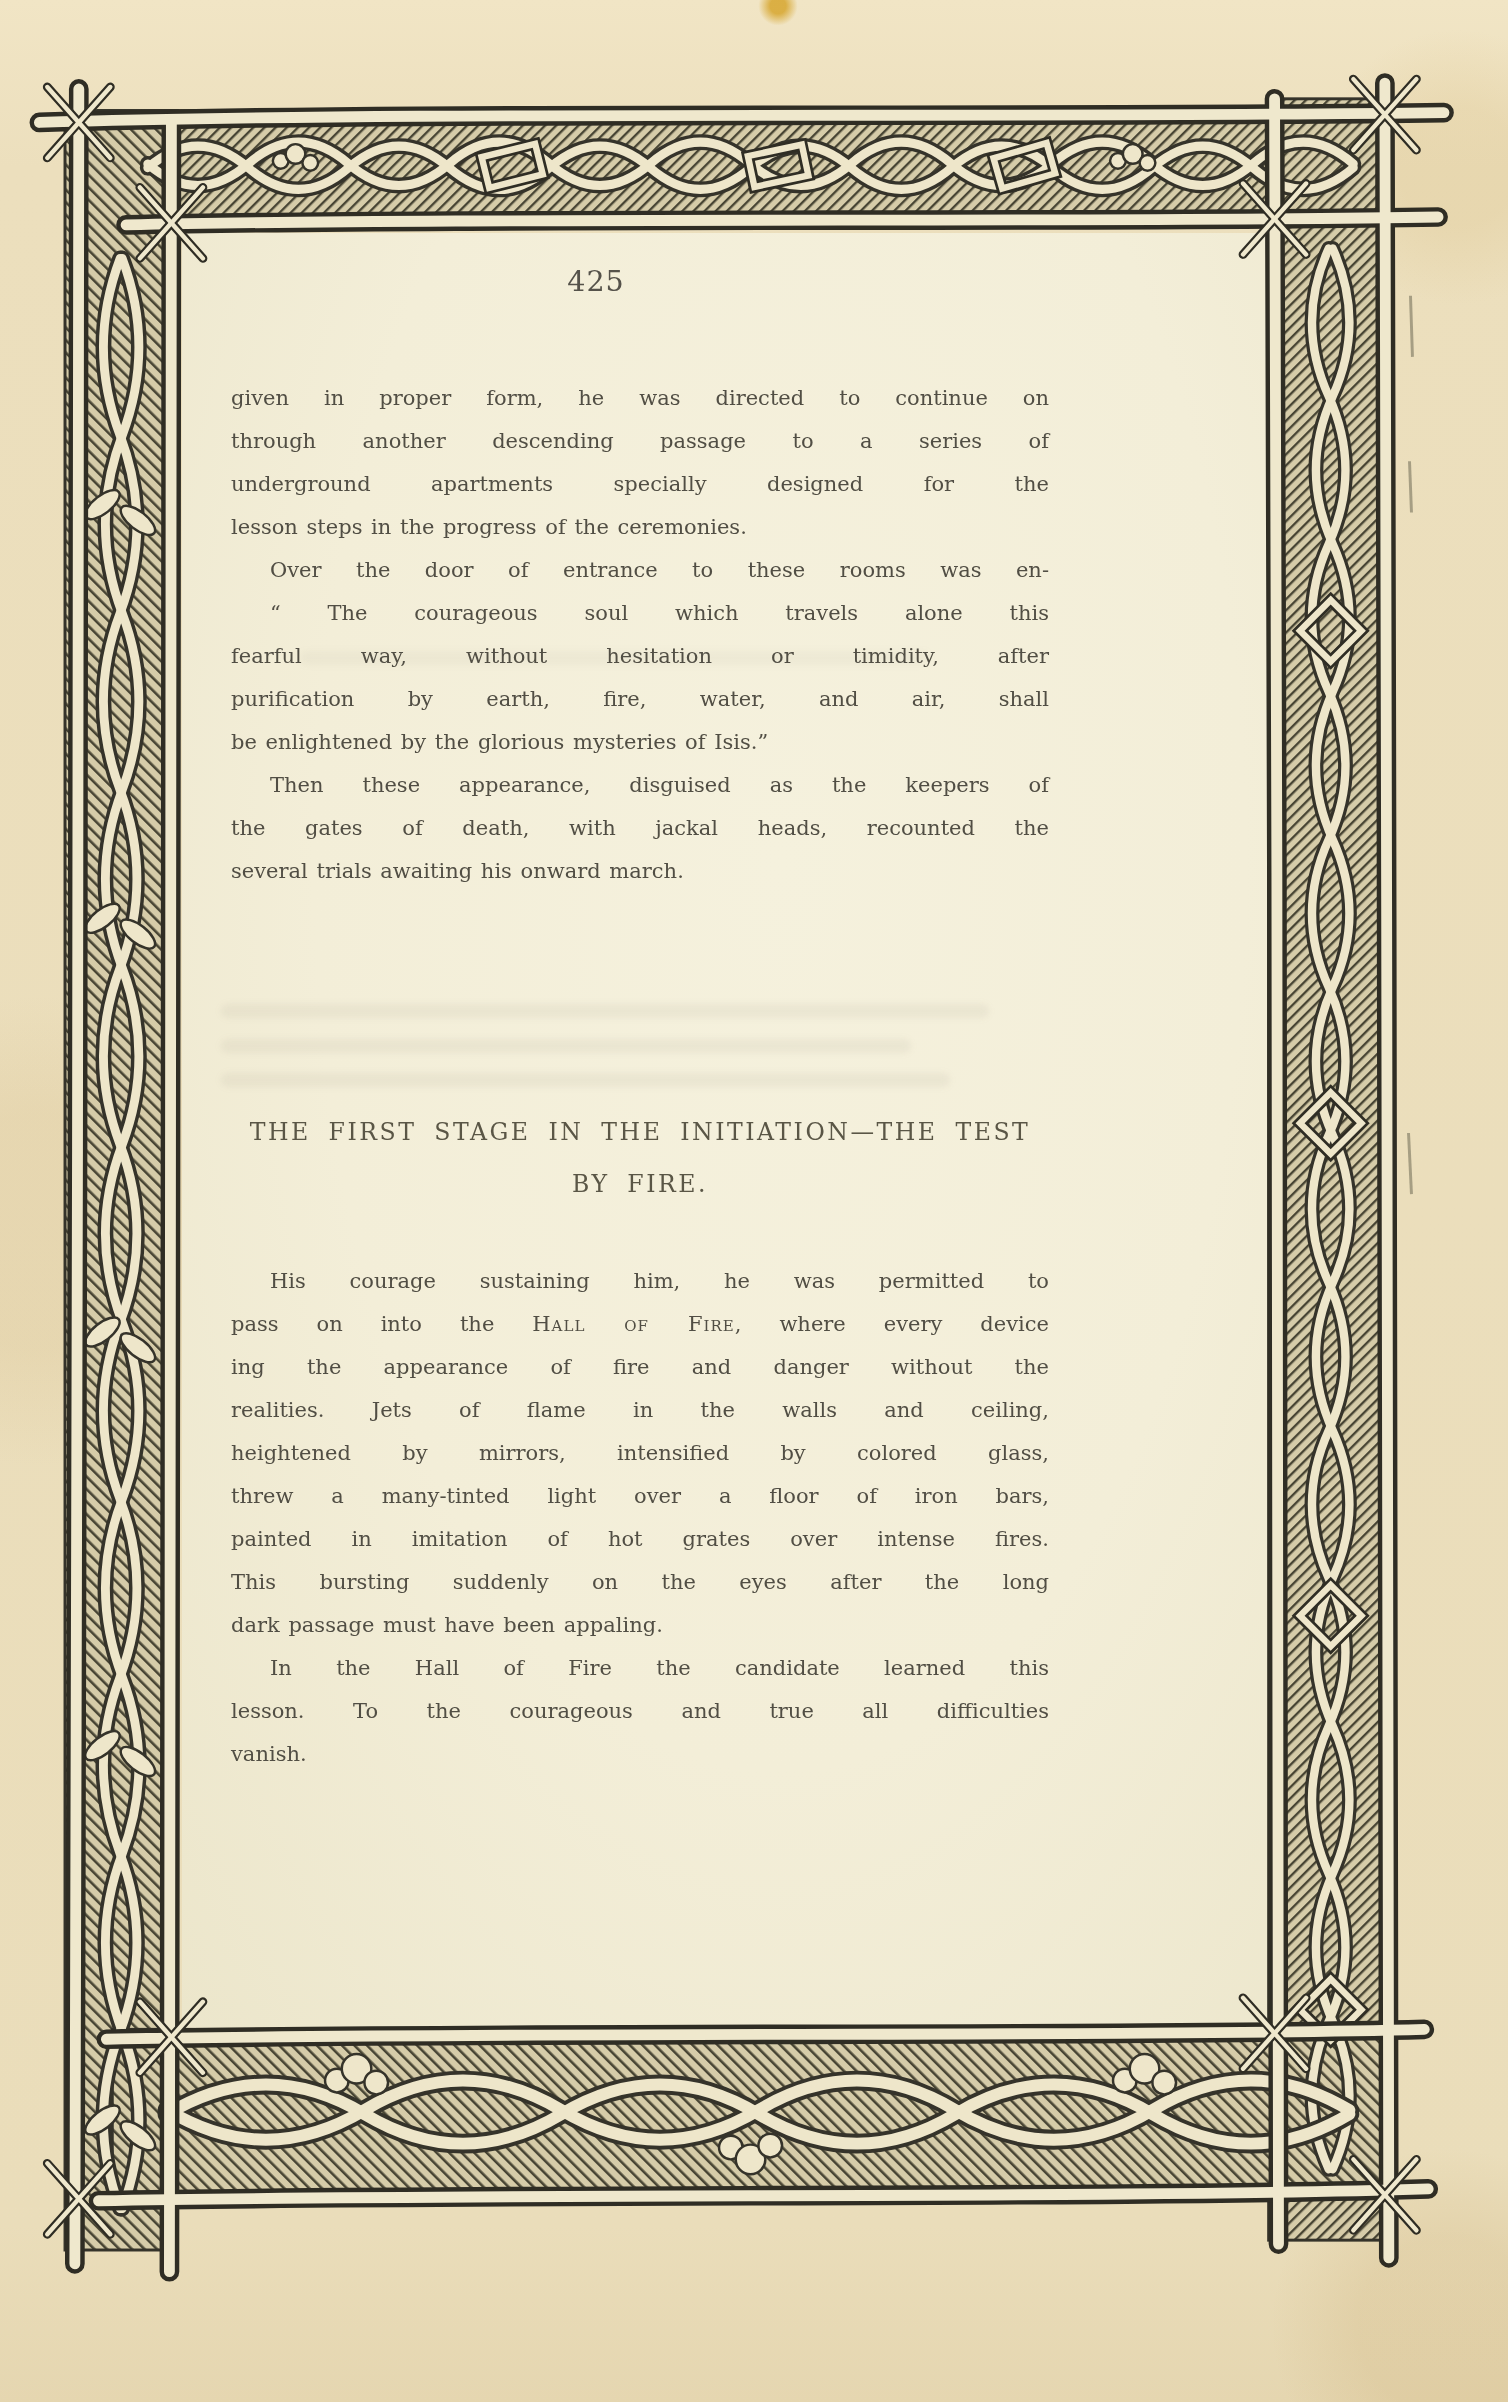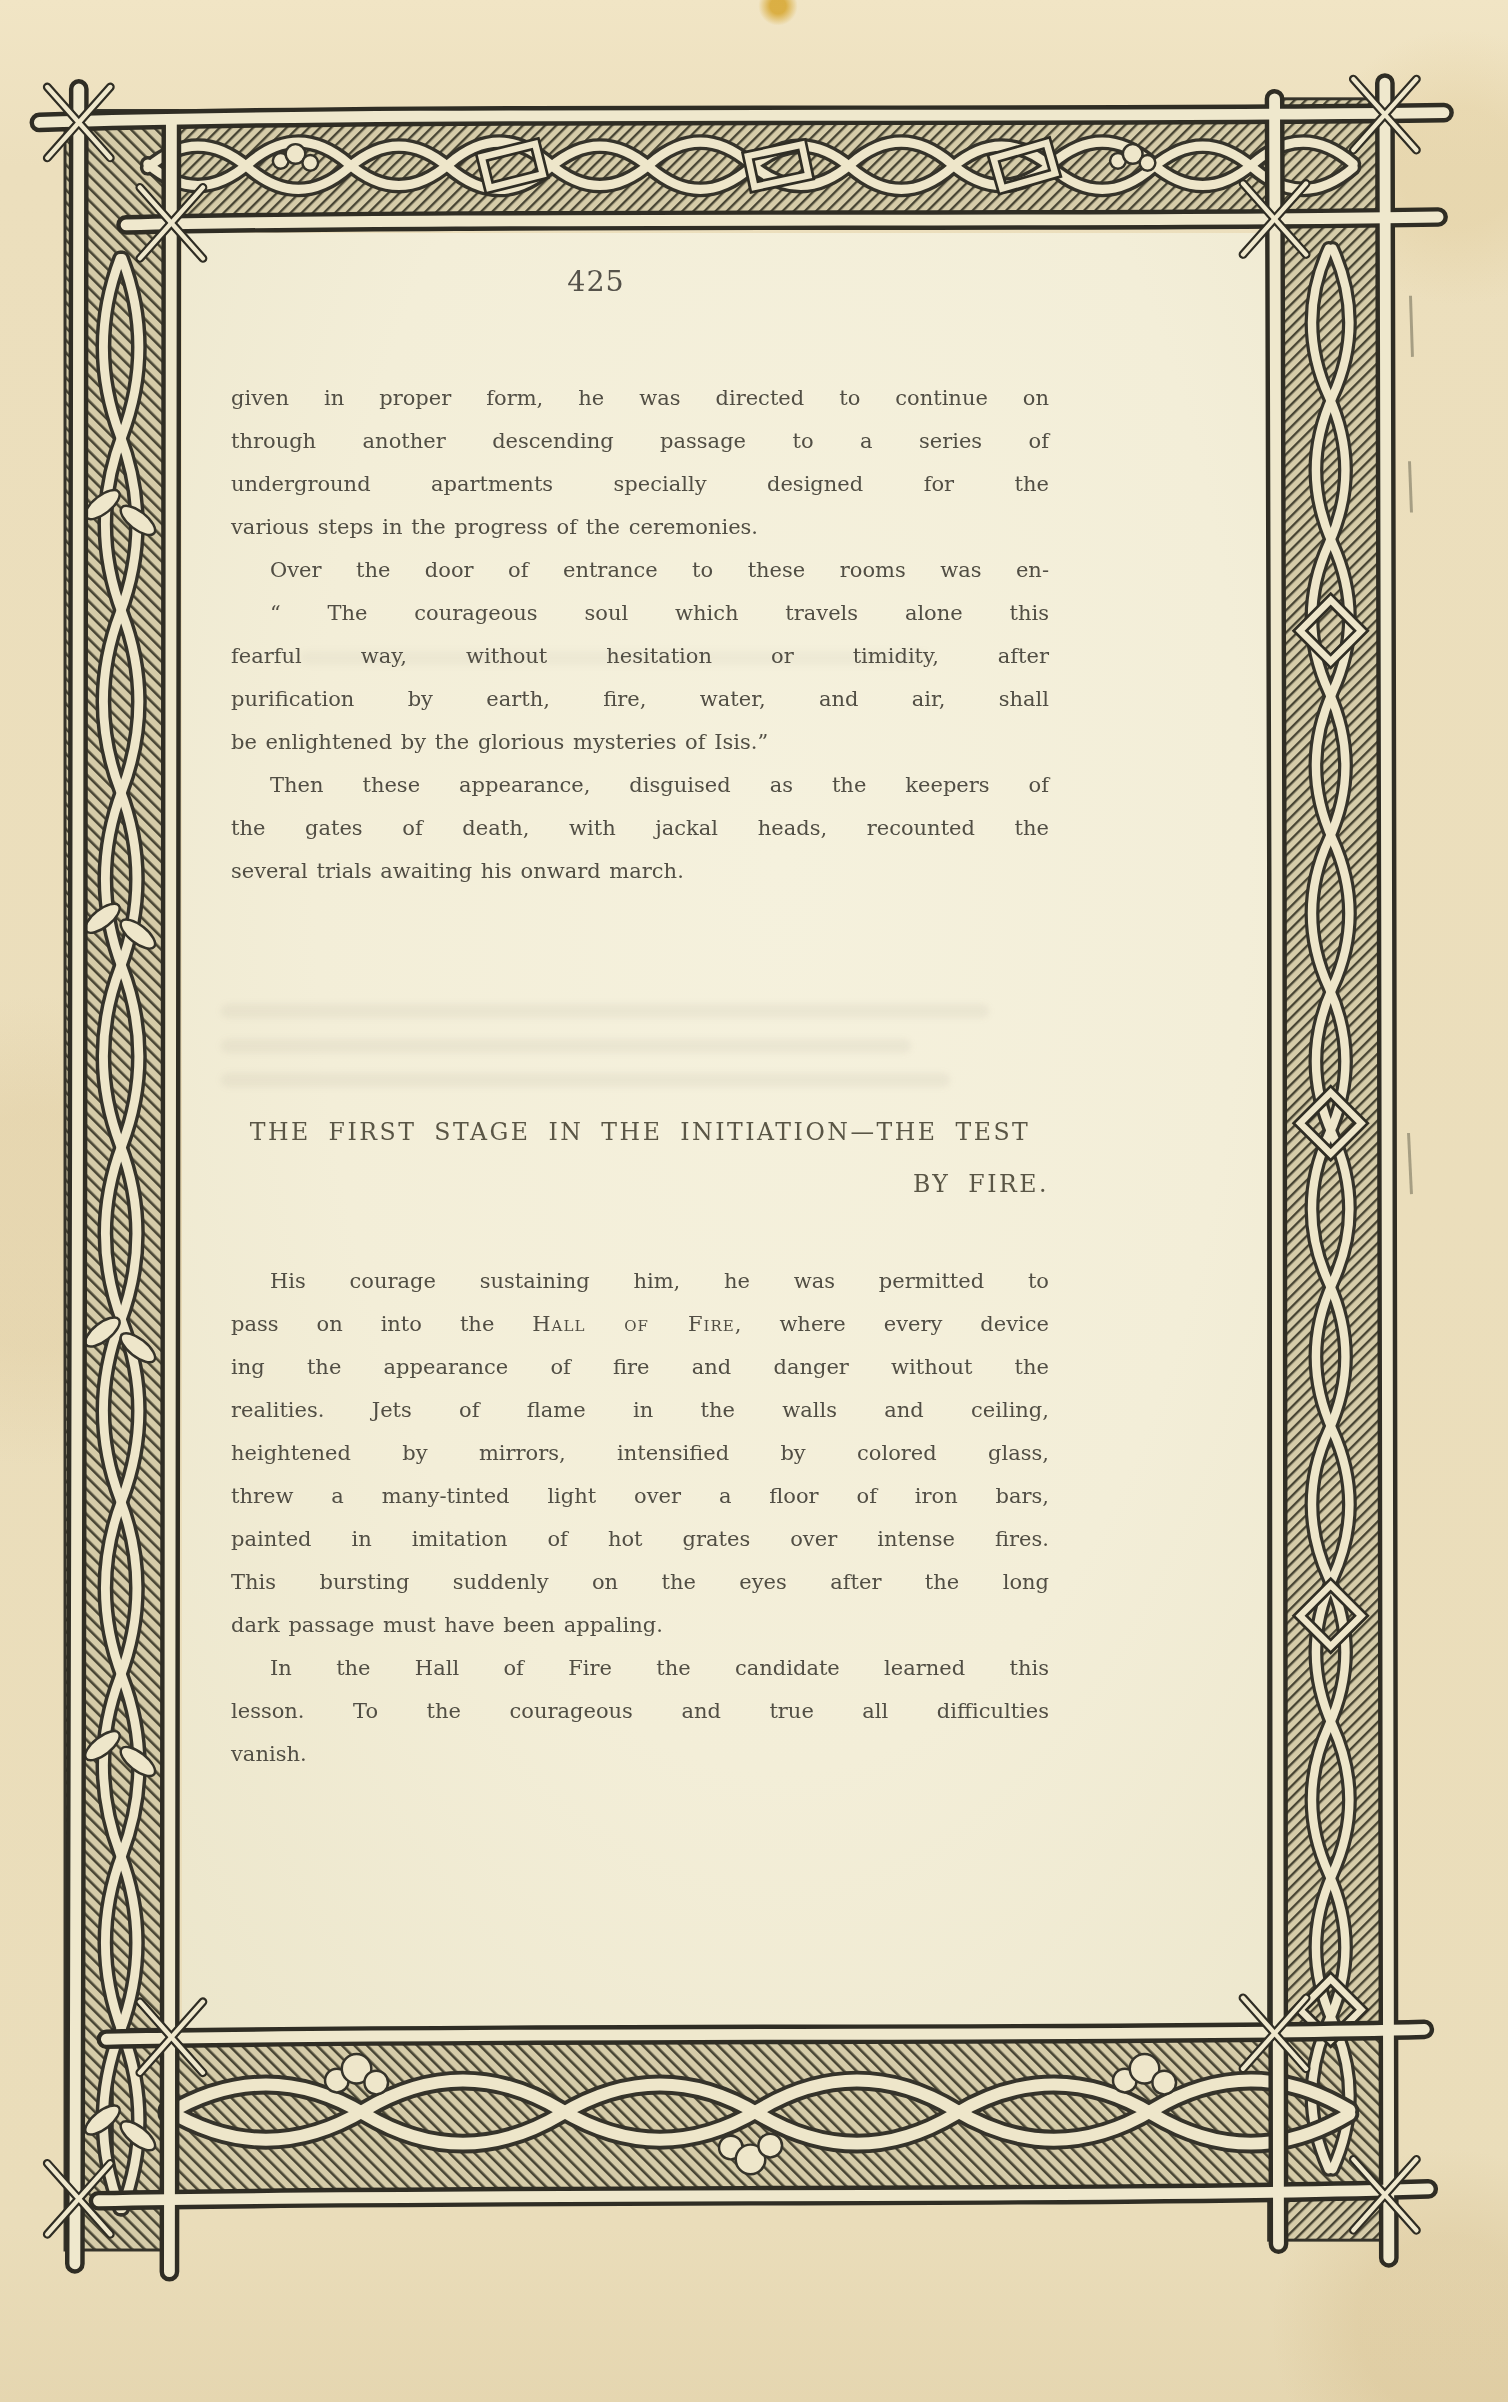--- a/index.html
+++ b/index.html
@@ -45,41 +45,41 @@
   .line{font-size:21px;line-height:43px;color:#514e44;
     text-align:justify;text-align-last:justify;word-spacing:2px;}
   .line.last{text-align-last:left;}
   .line.indent{text-indent:39px;}
   .i{}
   .sc{font-variant:small-caps;letter-spacing:1px;}
   .block{margin:0;}
   .block.heading{margin:223px 0 59px;}
   .hline{text-align:center;font-size:23.6px;line-height:33px;letter-spacing:2.5px;
     word-spacing:7.9px;color:#5a5646;}
-  .hline + .hline{margin-top:19.7px;text-align:right;}
+  .hline + .hline{margin-top:19.7px;}
 </style>
 </head>
 <body>
 
 <div class="page">
 
   <div class="paper">
     <div class="ghost g4"></div>
     <div class="ghost g1"></div>
     <div class="ghost g2"></div>
     <div class="ghost g3"></div>
 
     <div class="content">
       <div class="folio">425</div>
       <div id="blocks">
           <div class="block">
             <div class="line"><span>given in proper form, he was directed to continue on</span></div>
             <div class="line"><span>through another descending passage to a series of</span></div>
             <div class="line"><span>underground apartments specially designed for the</span></div>
-            <div class="line last"><span>various steps in the progress of the ceremonies.</span></div>
+            <div class="line last"><span>lesson steps in the progress of the ceremonies.</span></div>
           </div>
           <div class="block">
             <div class="line indent"><span>Over the door of entrance to these rooms was en-</span></div>
           </div>
           <div class="block">
             <div class="line indent"><span>“ The courageous soul which travels alone this</span></div>
             <div class="line"><span>fearful way, without hesitation or timidity, after</span></div>
             <div class="line"><span class="i">purification by earth</span><span>, </span><span class="i">fire</span><span>, </span><span class="i">water</span><span>, </span><span class="i">and air</span><span>, shall</span></div>
             <div class="line last"><span>be enlightened by the glorious mysteries of Isis.”</span></div>
           </div>

